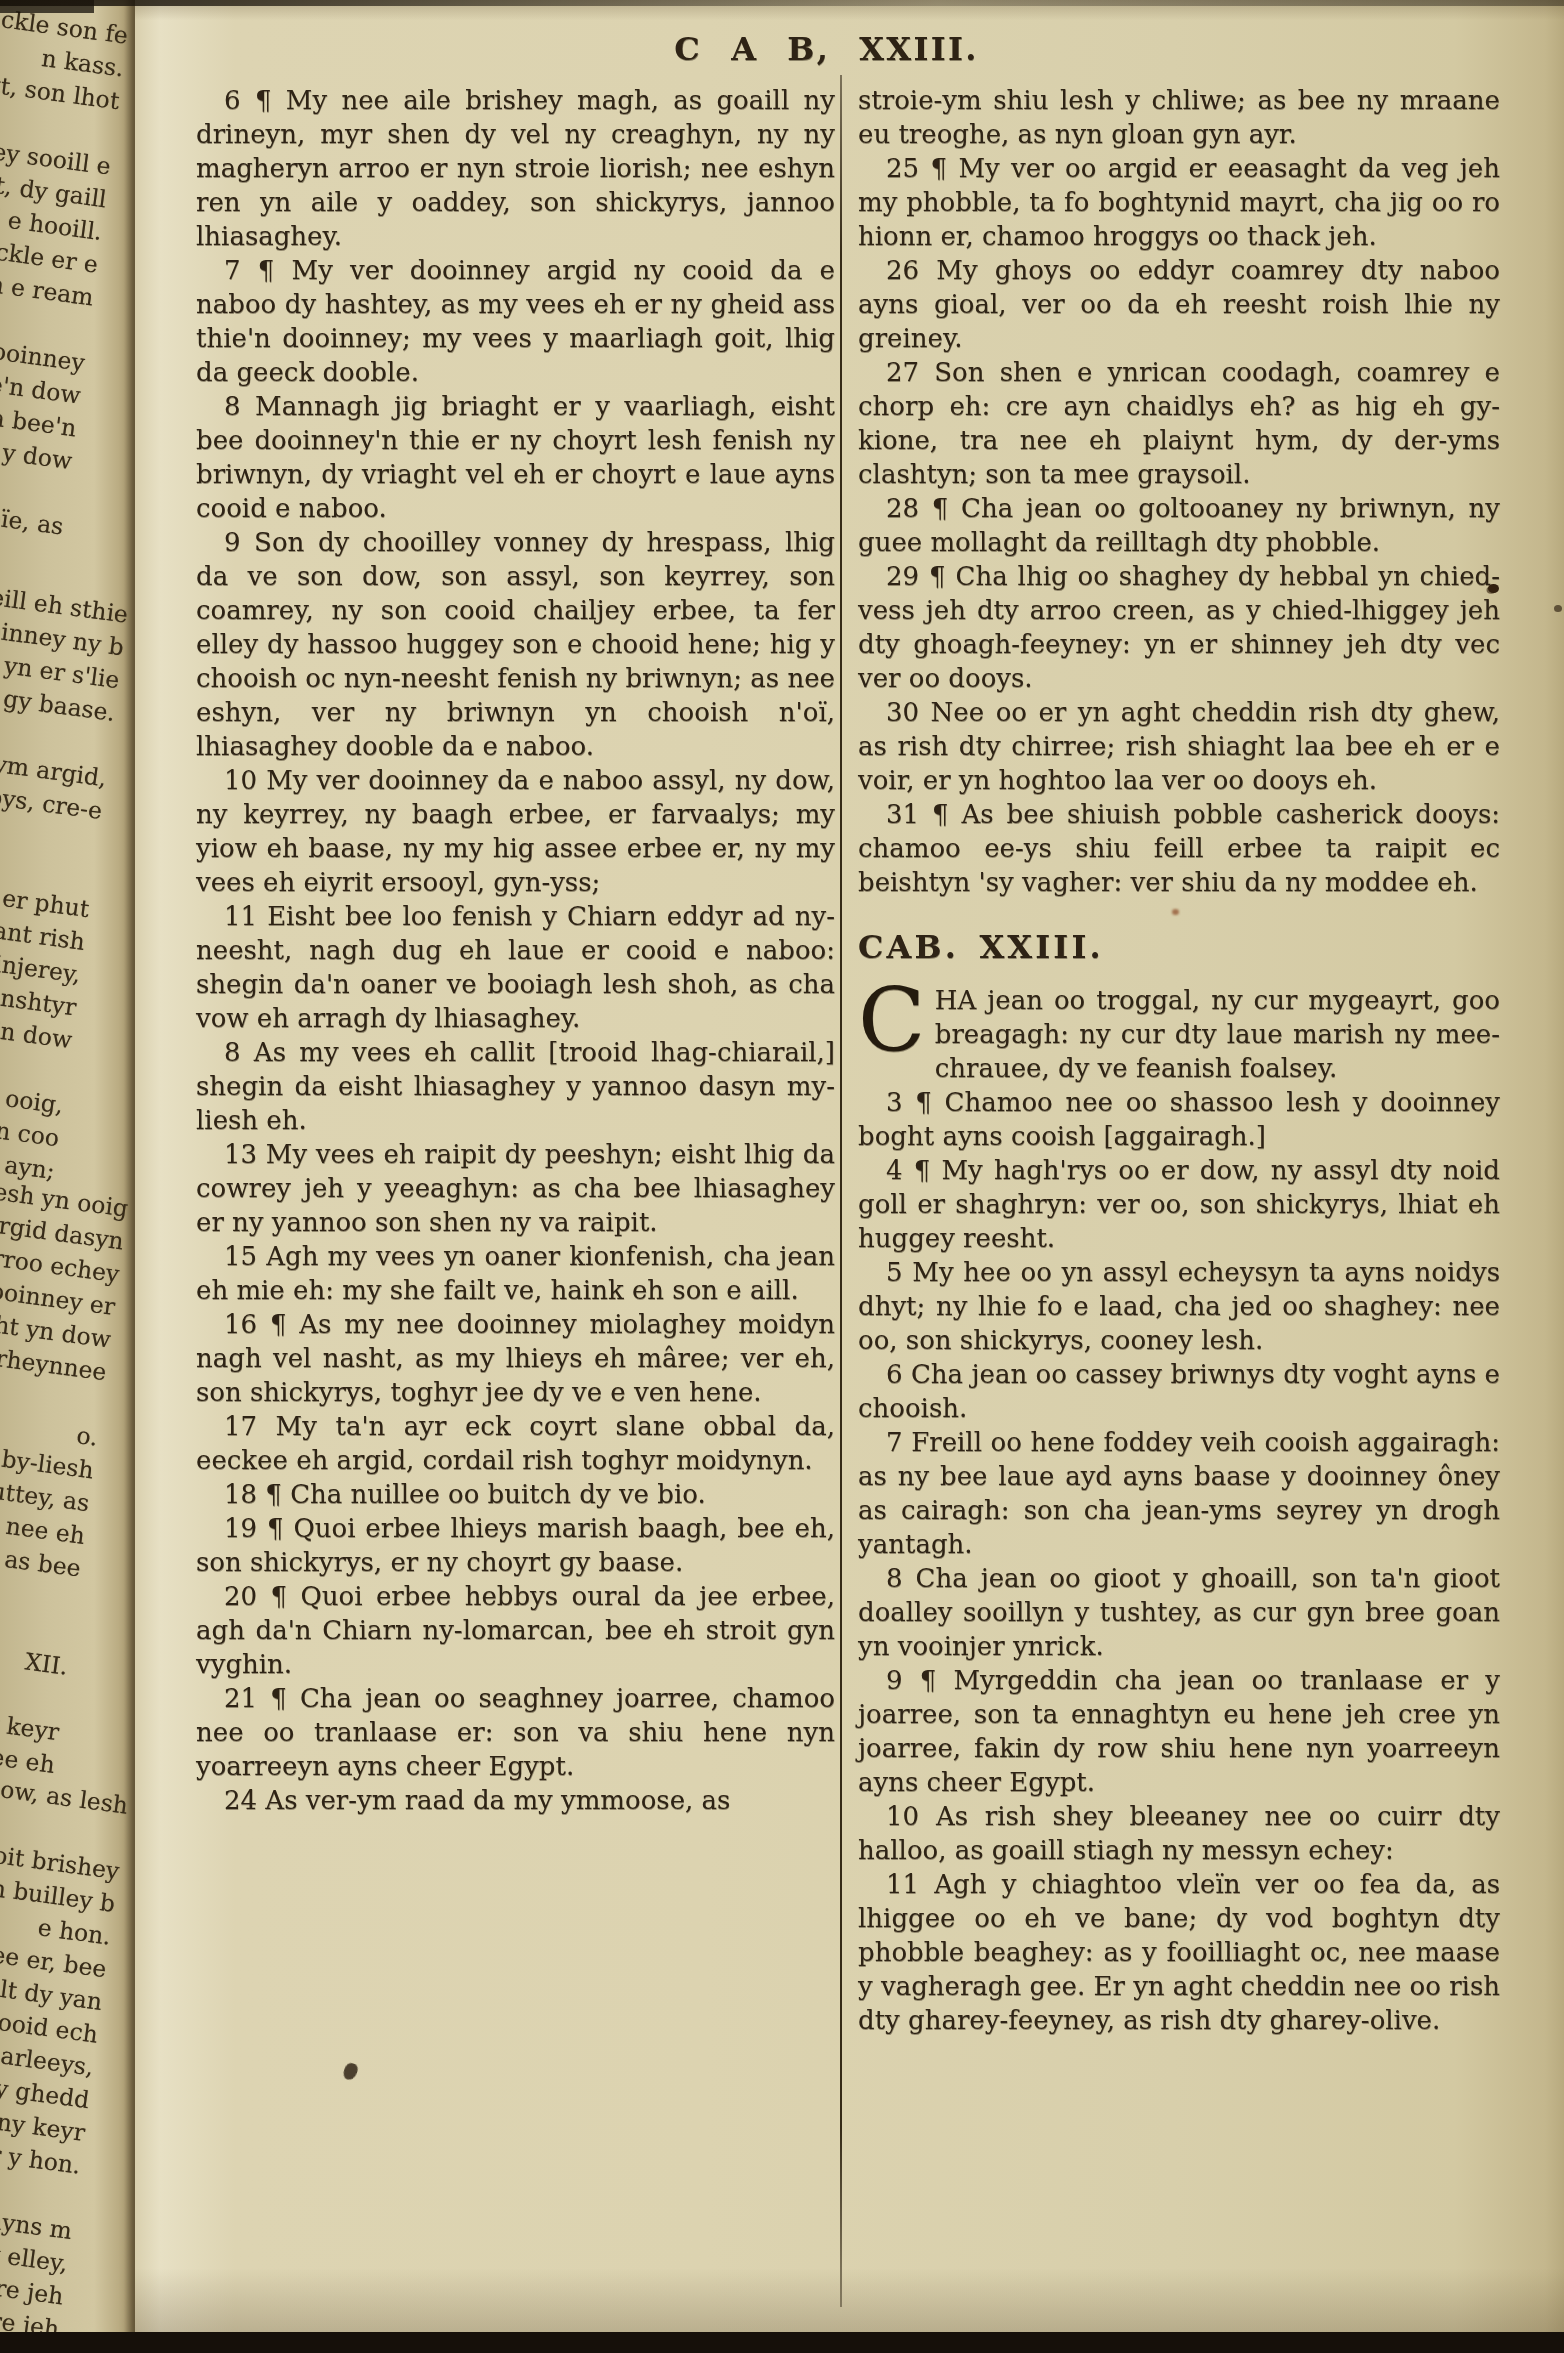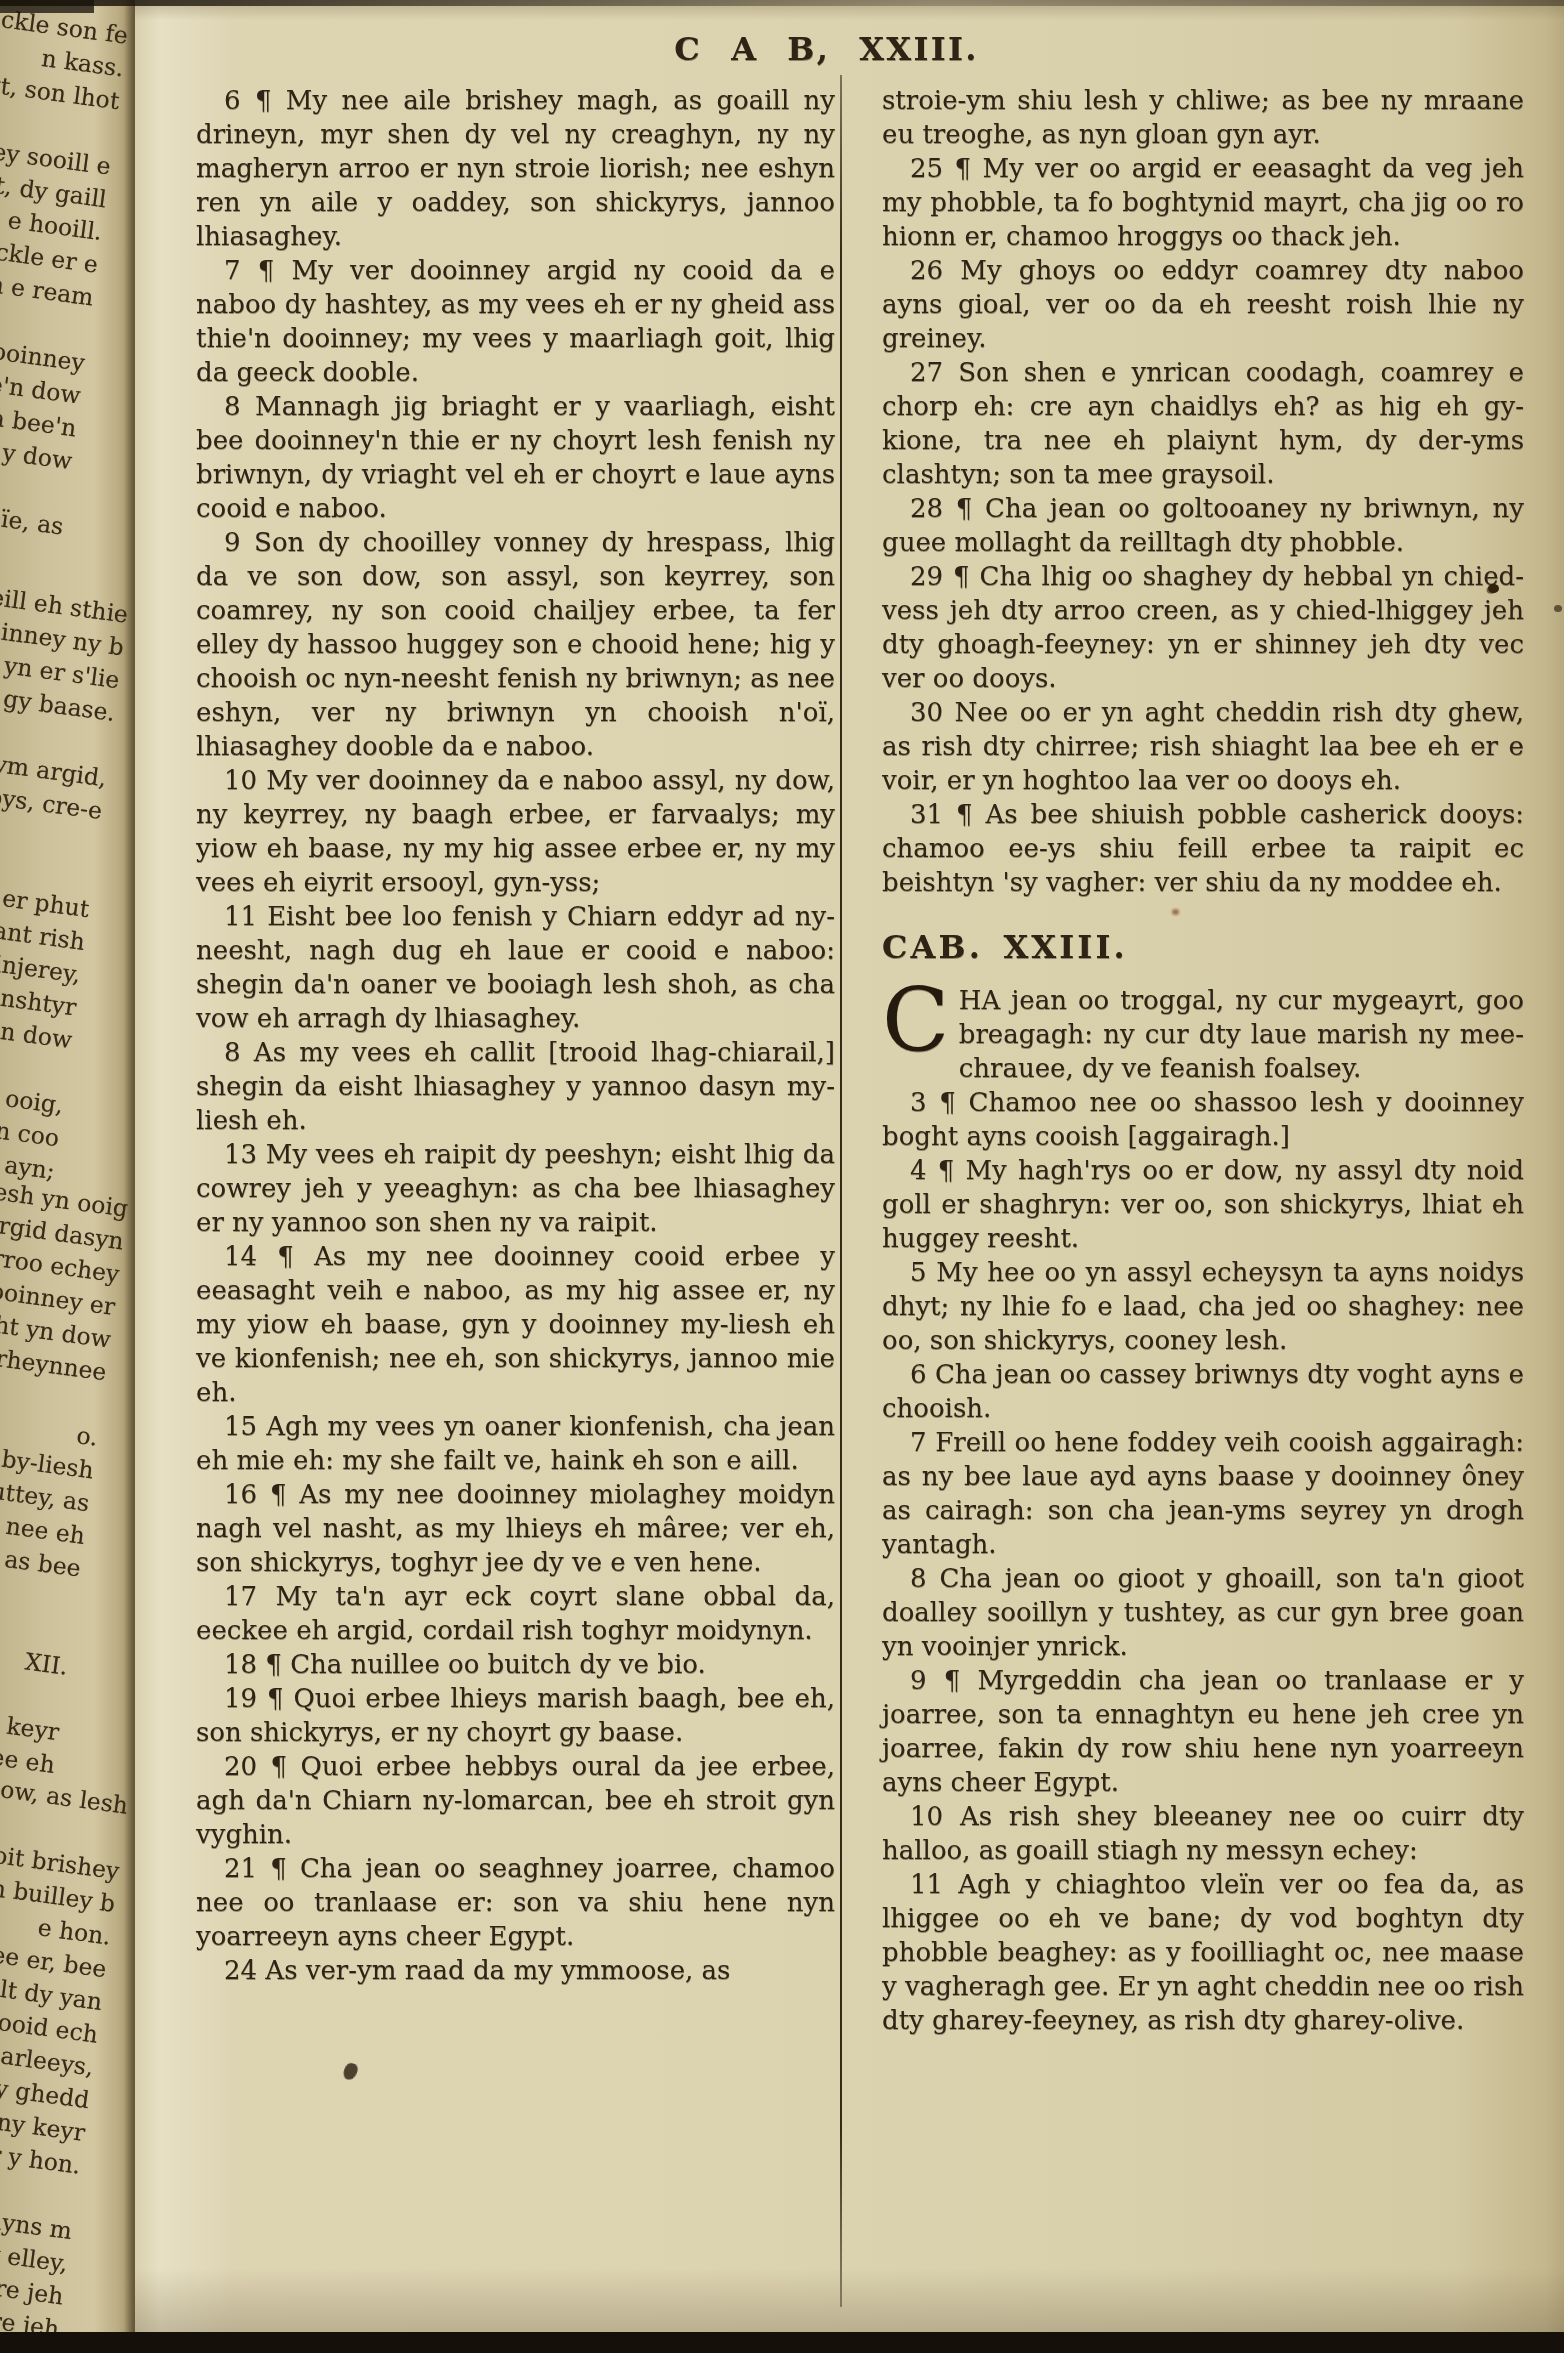--- a/index.html
+++ b/index.html
@@ -27,21 +27,21 @@
     background:linear-gradient(90deg,rgba(24,18,10,.9),rgba(24,18,10,.25) 60%,rgba(24,18,10,.45));}
   .corner-dark{position:absolute;left:0;top:0;width:94px;height:12.5px;background:rgba(20,15,8,.75);}
   
   .running-head{position:absolute;top:30px;left:177px;width:1299px;text-align:center;
     font-size:32px;font-weight:700;letter-spacing:2.3px;word-spacing:15.6px;
     text-shadow:0.4px 0.6px 0.6px rgba(40,30,15,.45);}
   
   .col{position:absolute;top:83px;font-size:26px;line-height:34px;text-align:justify;
     text-shadow:0.3px 0.5px 0.5px rgba(42,32,16,.42);}
   .col-left{left:196px;width:639px;}
-  .col-right{left:882px;width:642px;}
+  .col-right{left:858px;width:642px;}
   .divider{position:absolute;left:840px;top:75px;height:2232px;width:2.3px;
     background:linear-gradient(180deg,rgba(46,36,20,.55),#352a17 8%,#352a17 92%,rgba(46,36,20,.45));}
   .verse{margin:0;text-indent:28px;}
   .cont{margin:0;text-indent:0;}
   .chapter-head{margin:31px 0 19px 0;text-indent:0;
     font-size:32px;font-weight:700;letter-spacing:3.1px;word-spacing:6.3px;}
   .v1{text-indent:0;}
   .dropcap{float:left;font-size:88px;line-height:66px;padding:4.7px 9.4px 0 0;
     font-weight:400;color:#241b0e;}
   
@@ -151,21 +151,20 @@
   <div class="col col-left">
 
   <p class="verse">6 ¶ My nee aile brishey magh, as goaill ny drineyn, myr shen dy vel ny creaghyn, ny ny magheryn arroo er nyn stroie liorish; nee eshyn ren yn aile y oaddey, son shickyrys, jannoo lhiasaghey.</p>
       <p class="verse">7 ¶ My ver dooinney argid ny cooid da e naboo dy hashtey, as my vees eh er ny gheid ass thie'n dooinney; my vees y maarliagh goit, lhig da geeck dooble.</p>
       <p class="verse">8 Mannagh jig briaght er y vaarliagh, eisht bee dooinney'n thie er ny choyrt lesh fenish ny briwnyn, dy vriaght vel eh er choyrt e laue ayns cooid e naboo.</p>
       <p class="verse">9 Son dy chooilley vonney dy hrespass, lhig da ve son dow, son assyl, son keyrrey, son coamrey, ny son cooid chailjey erbee, ta fer elley dy hassoo huggey son e chooid hene; hig y chooish oc nyn-neesht fenish ny briwnyn; as nee eshyn, ver ny briwnyn yn chooish n'oï, lhiasaghey dooble da e naboo.</p>
       <p class="verse">10 My ver dooinney da e naboo assyl, ny dow, ny keyrrey, ny baagh erbee, er farvaalys; my yiow eh baase, ny my hig assee erbee er, ny my vees eh eiyrit ersooyl, gyn-yss;</p>
       <p class="verse">11 Eisht bee loo fenish y Chiarn eddyr ad ny-neesht, nagh dug eh laue er cooid e naboo: shegin da'n oaner ve booiagh lesh shoh, as cha vow eh arragh dy lhiasaghey.</p>
       <p class="verse">8 As my vees eh callit [trooid lhag-chiarail,] shegin da eisht lhiasaghey y yannoo dasyn my-liesh eh.</p>
       <p class="verse">13 My vees eh raipit dy peeshyn; eisht lhig da cowrey jeh y yeeaghyn: as cha bee lhiasaghey er ny yannoo son shen ny va raipit.</p>
-      <p class="verse">14 ¶ As my nee dooinney cooid erbee y eeasaght veih e naboo, as my hig assee er, ny my yiow eh baase, gyn y dooinney my-liesh eh ve kionfenish; nee eh, son shickyrys, jannoo mie eh.</p>
       <p class="verse">15 Agh my vees yn oaner kionfenish, cha jean eh mie eh: my she failt ve, haink eh son e aill.</p>
       <p class="verse">16 ¶ As my nee dooinney miolaghey moidyn nagh vel nasht, as my lhieys eh mâree; ver eh, son shickyrys, toghyr jee dy ve e ven hene.</p>
       <p class="verse">17 My ta'n ayr eck coyrt slane obbal da, eeckee eh argid, cordail rish toghyr moidynyn.</p>
       <p class="verse">18 ¶ Cha nuillee oo buitch dy ve bio.</p>
       <p class="verse">19 ¶ Quoi erbee lhieys marish baagh, bee eh, son shickyrys, er ny choyrt gy baase.</p>
       <p class="verse">20 ¶ Quoi erbee hebbys oural da jee erbee, agh da'n Chiarn ny-lomarcan, bee eh stroit gyn vyghin.</p>
       <p class="verse">21 ¶ Cha jean oo seaghney joarree, chamoo nee oo tranlaase er: son va shiu hene nyn yoarreeyn ayns cheer Egypt.</p>
       <p class="verse">24 As ver-ym raad da my ymmoose, as</p>
     </div>
 

